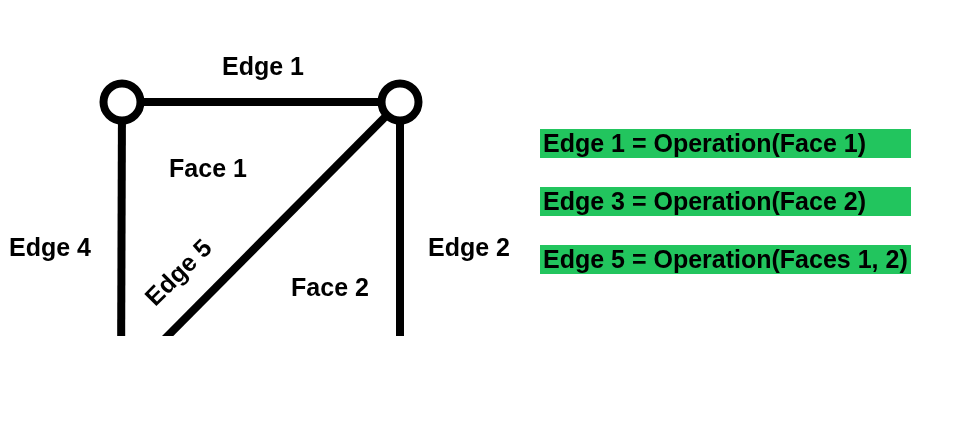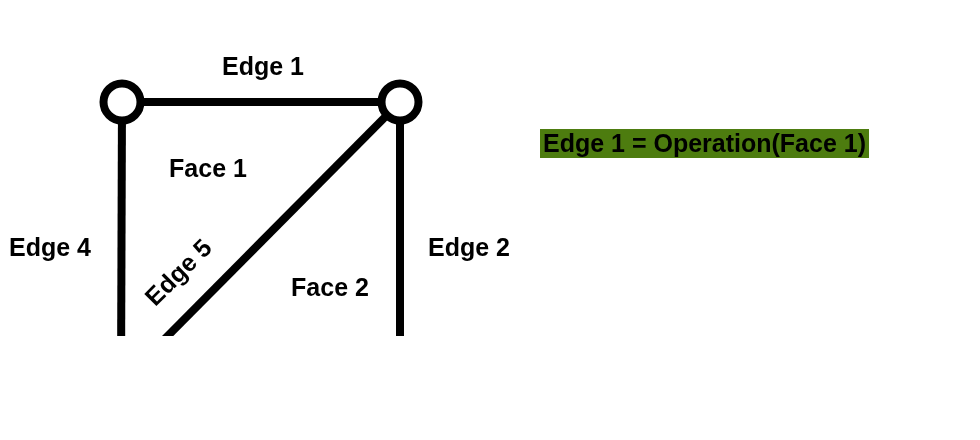--- a/index.html
+++ b/index.html
@@ -36,21 +36,21 @@
     top: 129px;
     display: flex;
     flex-direction: column;
     gap: 29px;
   }
   .eq {
     font-weight: bold;
     font-size: 25px;
     line-height: 29px;
     color: #000000;
-    background: #4d7c0f;
+    background: #22c55e;
     padding: 0 3px;
     white-space: nowrap;
   }
 </style>
 </head>
 <body>
 
 <div class="canvas">
 
   <svg class="diagram-svg" width="540" height="440" viewBox="0 0 540 440">
@@ -71,15 +71,17 @@
     <text x="262" y="417" text-anchor="middle">Edge 3</text>
     <text x="50" y="256" text-anchor="middle">Edge 4</text>
     <text x="178" y="281" text-anchor="middle" transform="rotate(-45 178 272)">Edge 5</text>
 
     <text x="208" y="177" text-anchor="middle">Face 1</text>
     <text x="330" y="296" text-anchor="middle">Face 2</text>
   </svg>
 
   <div class="equations">
     <div class="eq">Edge 1 = Operation(Face 1)</div>
+    <div class="eq">Edge 3 = Operation(Face 2)</div>
+    <div class="eq">Edge 5 = Operation(Faces 1, 2)</div>
   </div>
 
 </div>
 
 </body></html>

